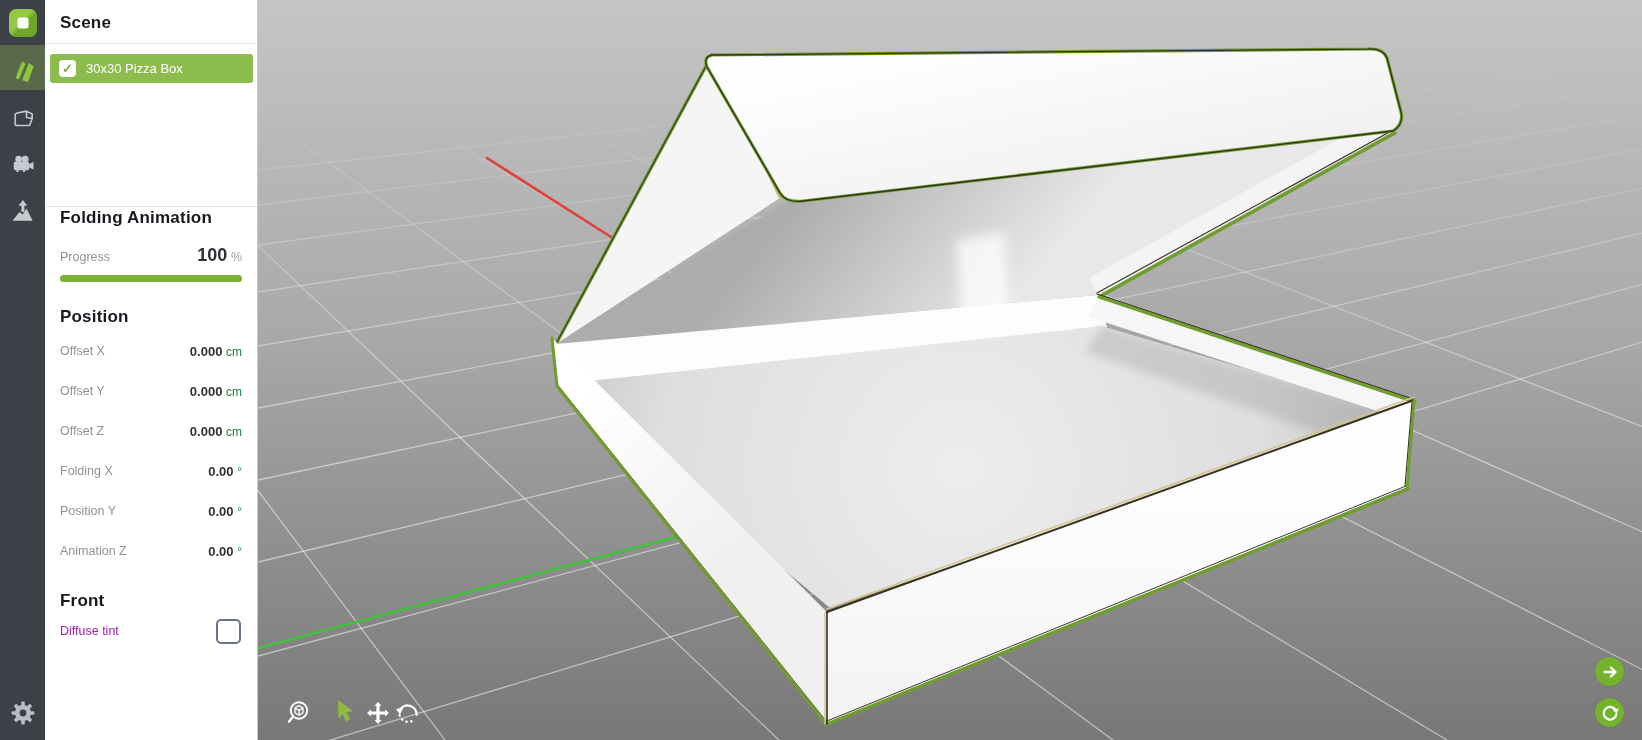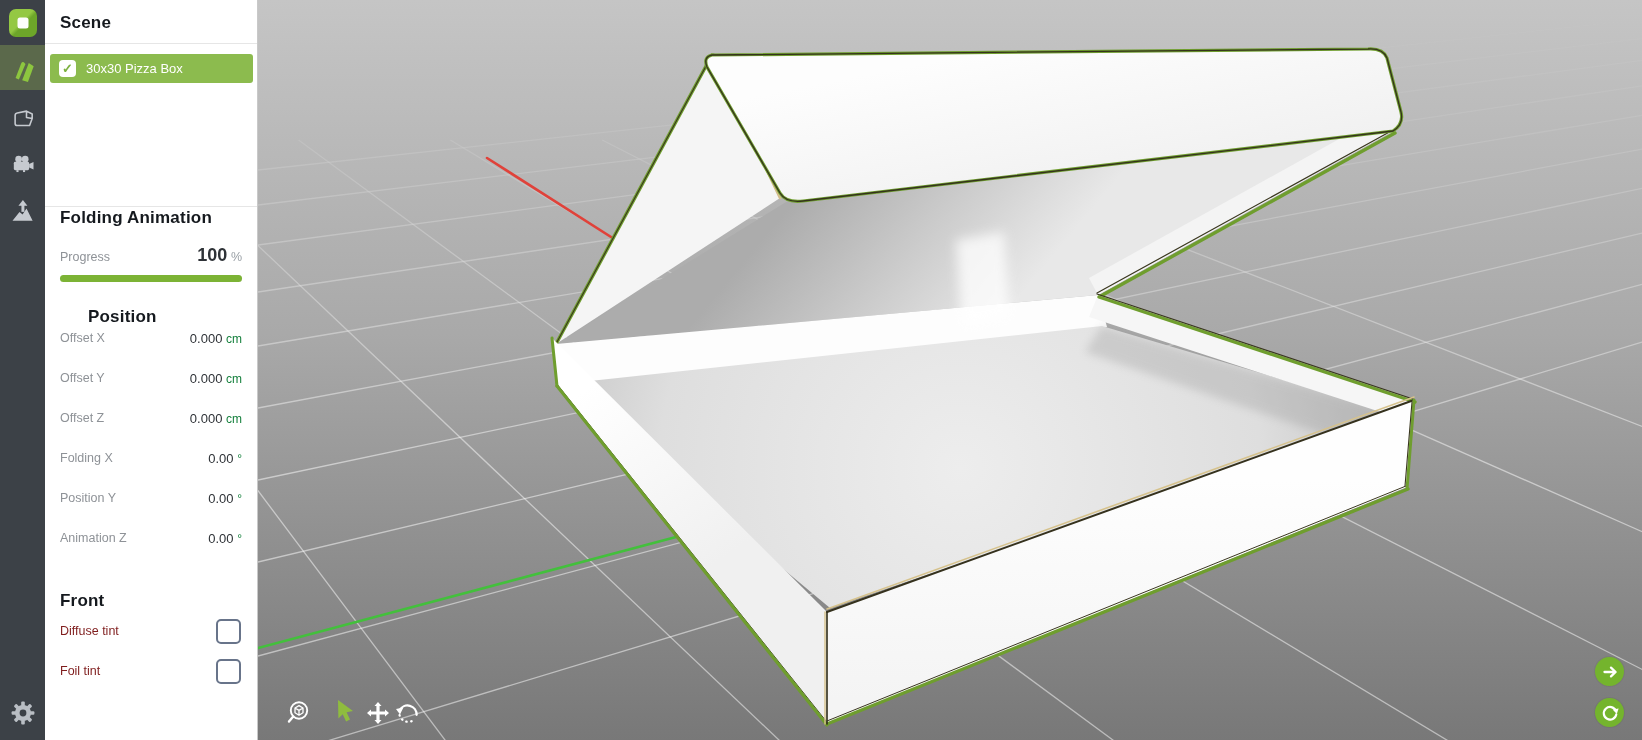--- a/index.html
+++ b/index.html
@@ -19,28 +19,28 @@
              color:#fff;font-size:13px;cursor:pointer;}
   .scene-check{width:17px;height:17px;background:#fff;border-radius:4px;margin:0 10px 0 9px;display:flex;
                align-items:center;justify-content:center;color:#7cb13f;font-size:13px;font-weight:700;}
   .sect{padding:0 15px;}
   .fold-title{margin-top:1px;}
   .prog-row{display:flex;justify-content:space-between;align-items:baseline;margin-top:17px;font-size:12.5px;color:#8e9297;}
   .prog-num b{color:#2e3237;font-weight:700;font-size:18px;}
   .prog-num i{font-style:normal;color:#9aa0a6;}
   .slider{margin-top:9px;height:7px;border-radius:4px;background:#e8e8e8;position:relative;cursor:pointer;}
   .slider-fill{position:absolute;left:0;top:0;bottom:0;border-radius:4px;background:#7cb335;}
-  .pos-title{margin-top:25px;margin-left:28px;}
+  .pos-title{margin-top:25px;}
   .rows{margin-top:4px;}
-  .prow{height:40px;display:flex;justify-content:space-between;font-size:12.5px;color:#8e9297;}
+  .prow{height:40px;display:flex;align-items:center;justify-content:space-between;font-size:12.5px;color:#8e9297;}
   .pval{color:#2e3237;font-size:13px;}
-  .pval b{font-weight:400;}
+  .pval b{font-weight:700;}
   .pval i{font-style:normal;color:#15803d;font-size:12px;}
   .front-title{margin-top:20px;}
-  .crow{height:40px;display:flex;align-items:center;justify-content:space-between;font-size:12.5px;color:#7f1d1d;}
+  .crow{height:40px;display:flex;align-items:center;justify-content:space-between;font-size:12.5px;color:#a21caf;}
   .cbox{width:21px;height:21px;border:2px solid #68748a;border-radius:5px;background:#fff;cursor:pointer;margin-right:1px;}
   
   .viewport{position:absolute;left:258px;top:0;width:1384px;height:740px;z-index:1;cursor:default;}
   .viewport svg{display:block;}
   .vp-tool{position:absolute;width:24px;height:26px;cursor:pointer;}
   .vp-actions .abtn{position:absolute;left:1337px;width:29px;height:29px;border-radius:50%;background:#74b42d;
         display:flex;align-items:center;justify-content:center;cursor:pointer;box-shadow:0 0 0 1px rgba(0,0,0,.05);}
 </style>
 </head>
 <body>
@@ -332,19 +332,15 @@
       </div>
 
     <div class="p-h front-title">Front</div>
     <div>
 
         <div class="crow">
           <span>Diffuse tint</span>
           <span class="cbox"></span>
         </div>
 
-        <div class="crow">
-          <span>Foil tint</span>
-          <span class="cbox"></span>
-        </div>
       </div>
   </div>
 </div>
 
 </body></html>

